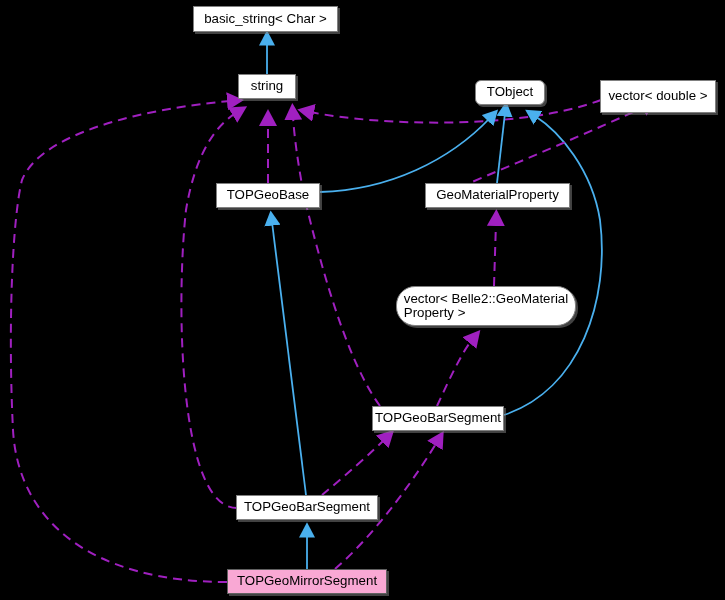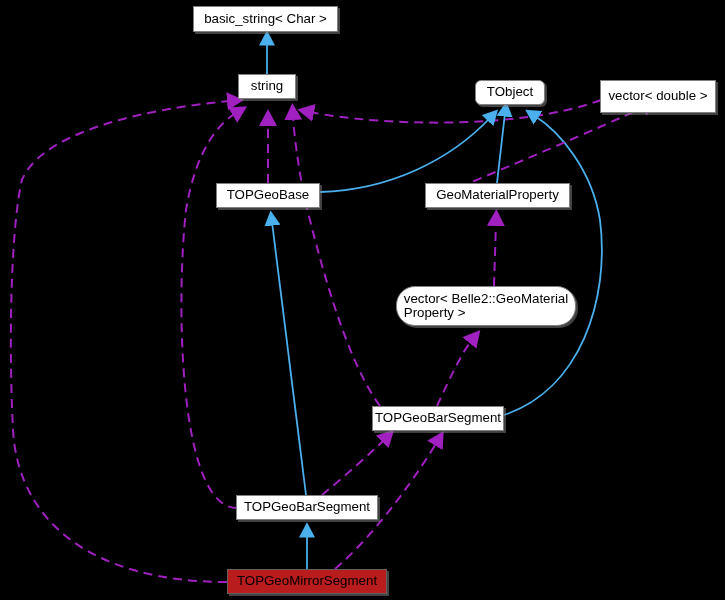--- a/index.html
+++ b/index.html
@@ -4,21 +4,21 @@
 <title>Collaboration diagram</title>
 <style>
   html,body{margin:0;padding:0;background:#000;}
   #stage{position:relative;width:725px;height:600px;background:#000;overflow:hidden;
          font-family:"Liberation Sans","DejaVu Sans",sans-serif;}
   #edges{position:absolute;left:0;top:0;width:725px;height:600px;}
   .node{position:absolute;box-sizing:border-box;background:#ffffff;
         border:1px solid #808080;color:#000000;font-size:13.3px;line-height:1.08;
         display:flex;align-items:center;justify-content:center;text-align:left;
         box-shadow:2px 2px 0 rgba(120,120,120,0.55);white-space:pre-line;z-index:5;}
-  .node.highlight{background:#b91c1c;border-color:#606060;}
+  .node.highlight{background:#f9a8d4;border-color:#606060;}
   .node span{display:block;pointer-events:none;}
 </style>
 </head>
 <body>
 
 <div id="stage">
 
   <svg id="edges" viewBox="0 0 725 600" xmlns="http://www.w3.org/2000/svg">
     <defs>
       <marker id="arrow-inherit" markerWidth="9" markerHeight="9" refX="2" refY="4.5" orient="auto" markerUnits="strokeWidth">

